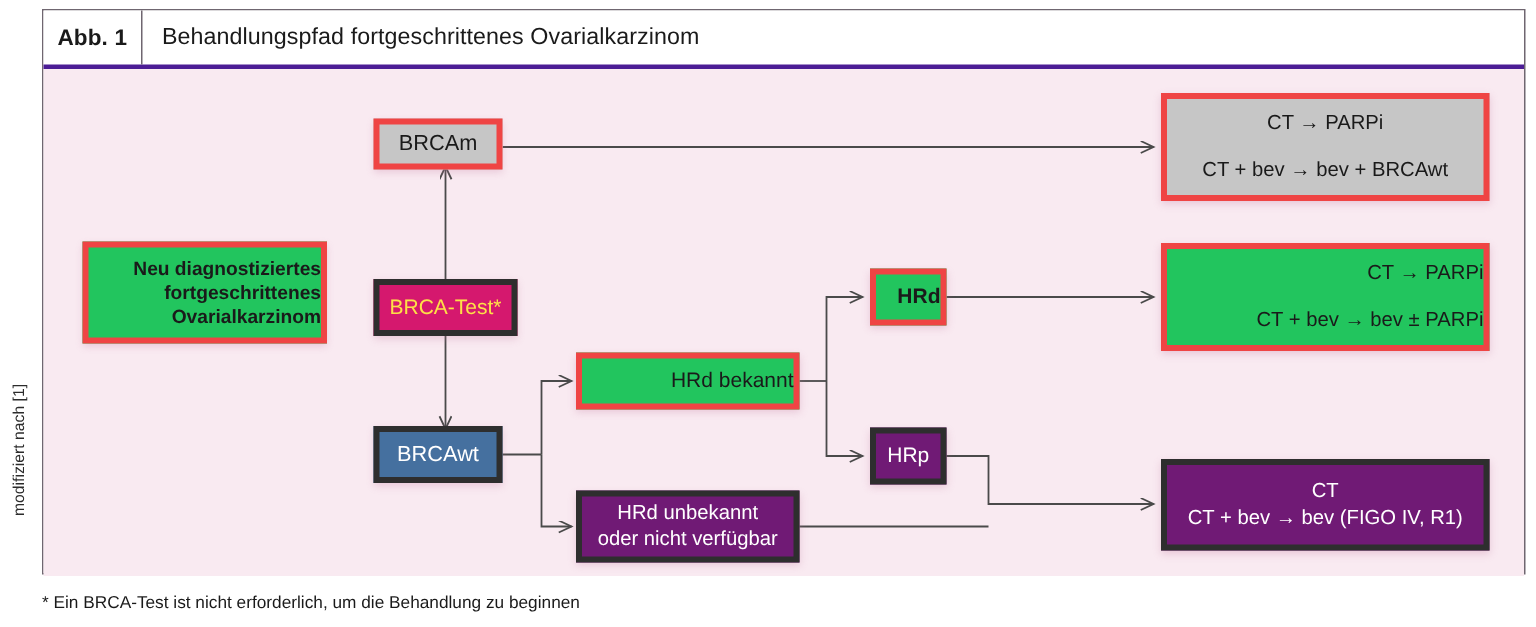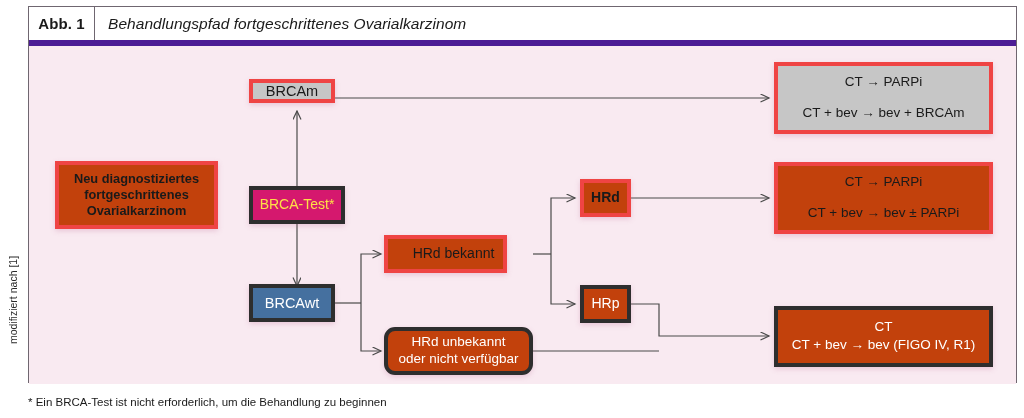--- a/index.html
+++ b/index.html
@@ -33,21 +33,21 @@
     background: #ffffff;
   }
 
   
   .header-band {
     position: absolute;
     left: 0; top: 0;
     width: 100%;
     height: 39px;
     box-sizing: border-box;
-    border-bottom: 6px solid #4c1d95;
+    border-bottom: 3px solid #4c1d95;
     display: flex;
     align-items: center;
     background: #ffffff;
   }
   .header-figno {
     width: 65px;
     min-width: 65px;
     text-align: center;
     font-weight: bold;
     font-size: 15px;
@@ -57,21 +57,20 @@
   .header-divider {
     width: 1px;
     align-self: stretch;
     background: #6f6670;
   }
   .header-title {
     padding-left: 13px;
     font-size: 15.5px;
     color: #1a1a1a;
     letter-spacing: .05px;
-    font-style: italic;
   }
 
   
   .canvas {
     position: absolute;
     left: 0;
     top: 39px;
     width: 100%;
     height: 338px;
     background: #f9eaf1;
@@ -112,23 +111,23 @@
     text-align: center;
     box-shadow: 0 2px 5px rgba(196,120,158,0.30);
     z-index: 3;
   }
   .node .line {
     display: block;
     white-space: nowrap;
     line-height: 1.25;
   }
 
-  .node.white  { background: #c2410c; color: #1a1a1a; }
+  .node.white  { background: #22c55e; color: #1a1a1a; align-items: flex-end; }
   .node.grey   { background: #c6c6c6; color: #1a1a1a; }
-  .node.dark   { background: #c2410c; color: #ffffff; border-color: #2e2e2e; }
+  .node.dark   { background: #701a75; color: #ffffff; border-color: #2e2e2e; }
   .node.pink   { background: #d5186e; color: #fde047; border-color: #2e2e2e; }
   .node.blue   { background: #45709f; color: #ffffff; border-color: #2e2e2e; }
 
   
   .connectors {
     position: absolute;
     left: 0; top: 0;
     width: 989px;
     height: 338px;
     z-index: 1;
@@ -185,48 +184,48 @@
       <div class="node white" style="left:26px; top:115px; width:163px; height:68px; font-size:12.8px; font-weight:bold;">
         <span class="line">Neu diagnostiziertes</span>
         <span class="line">fortgeschrittenes</span>
         <span class="line">Ovarialkarzinom</span>
       </div>
 
       <div class="node pink" style="left:220px; top:140px; width:96px; height:38px; font-size:14px;">
         <span class="line">BRCA-Test*</span>
       </div>
 
-      <div class="node grey" style="left:220px; top:33px; width:86px; height:24px; font-size:14.5px;">
+      <div class="node grey" style="left:220px; top:33px; width:86px; height:34px; font-size:14.5px;">
         <span class="line">BRCAm</span>
       </div>
 
       <div class="node blue" style="left:220px; top:238px; width:86px; height:38px; font-size:14.5px;">
         <span class="line">BRCAwt</span>
       </div>
 
-      <div class="node white" style="left:355px; top:189px; width:123px; height:38px; font-size:14px;padding-left:16px;">
+      <div class="node white" style="left:355px; top:189px; width:149px; height:38px; font-size:14px;padding-left:16px;">
         <span class="line">HRd bekannt</span>
       </div>
 
-      <div class="node dark" style="left:355px; top:281px; width:149px; height:48px; font-size:13.5px;border-radius:11px;">
+      <div class="node dark" style="left:355px; top:281px; width:149px; height:48px; font-size:13.5px;">
         <span class="line">HRd unbekannt</span>
         <span class="line">oder nicht verfügbar</span>
       </div>
 
       <div class="node white" style="left:551px; top:133px; width:51px; height:38px; font-size:14px;font-weight:bold;">
         <span class="line">HRd</span>
       </div>
 
       <div class="node dark" style="left:551px; top:239px; width:51px; height:38px; font-size:14px;">
         <span class="line">HRp</span>
       </div>
 
       <div class="node grey" style="left:745px; top:16px; width:219px; height:72px; font-size:13.5px; gap:14px;">
         <span class="line">CT → PARPi</span>
-        <span class="line">CT + bev → bev + BRCAm</span>
+        <span class="line">CT + bev → bev + BRCAwt</span>
       </div>
 
       <div class="node white" style="left:745px; top:116px; width:219px; height:72px; font-size:13.5px; gap:14px;">
         <span class="line">CT → PARPi</span>
         <span class="line">CT + bev → bev ± PARPi</span>
       </div>
 
       <div class="node dark" style="left:745px; top:260px; width:219px; height:61px; font-size:13.5px; gap:1px;">
         <span class="line">CT</span>
         <span class="line">CT + bev → bev (FIGO IV, R1)</span>

